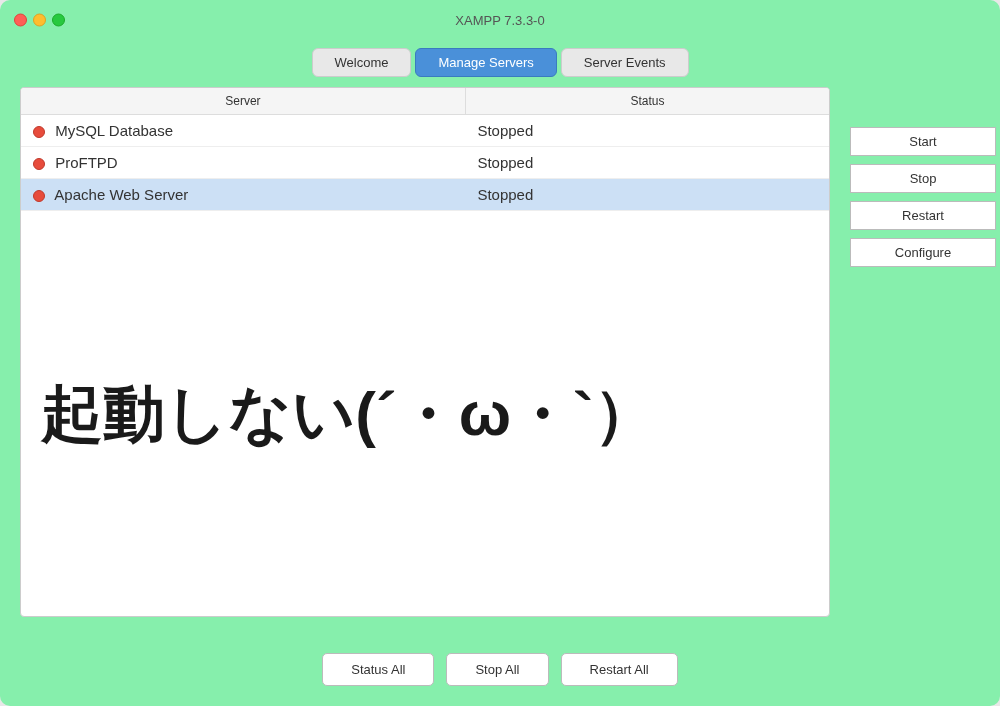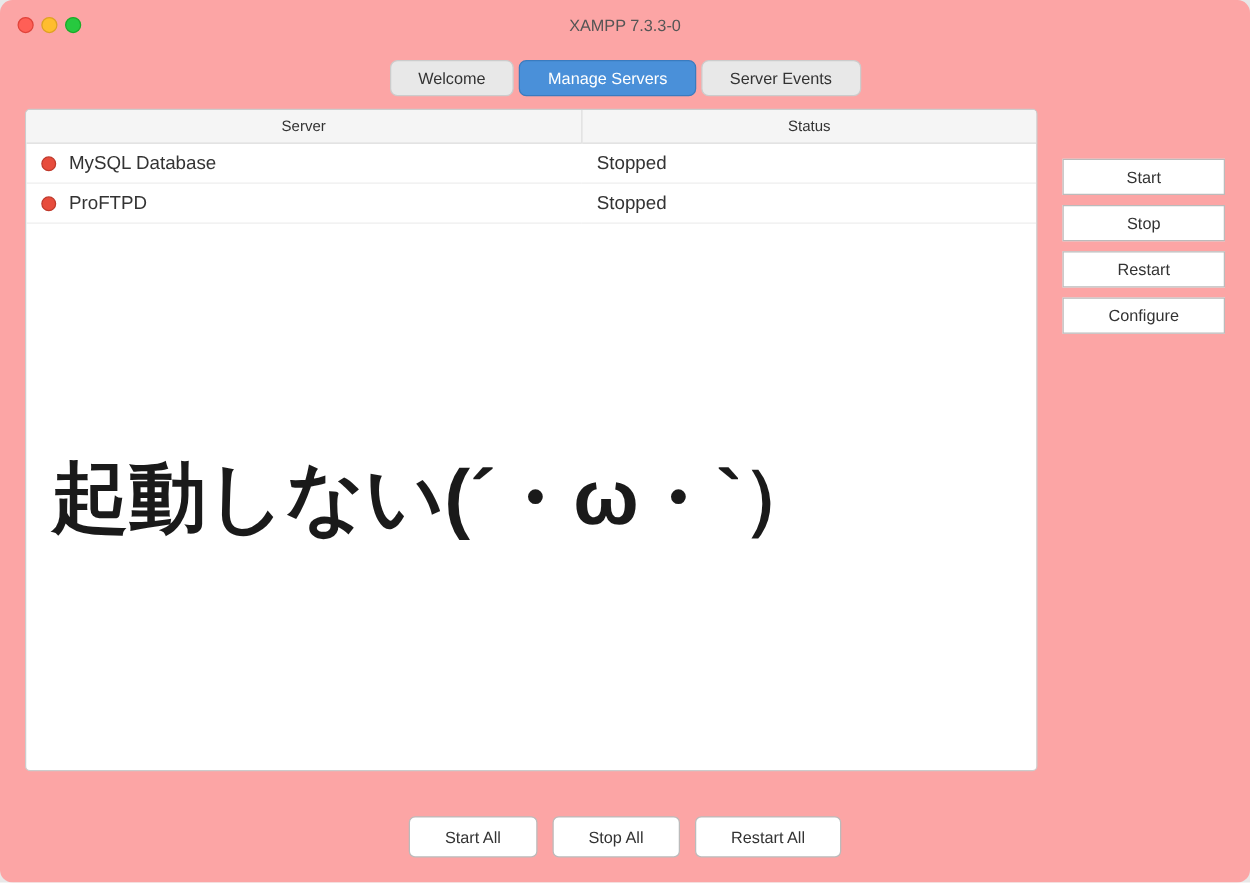--- a/index.html
+++ b/index.html
@@ -15,21 +15,21 @@
       font-family: -apple-system, BlinkMacSystemFont, "Helvetica Neue", Arial, sans-serif;
       display: flex;
       flex-direction: column;
       align-items: center;
       overflow: hidden;
     }
 
     .window {
       width: 1000px;
       height: 706px;
-      background: #fca5a5;
+      background: #86efac;
       border-radius: 10px;
       display: flex;
       flex-direction: column;
       align-items: center;
       position: relative;
     }
 
     .title-bar {
       width: 100%;
       height: 40px;
@@ -182,21 +182,21 @@
     .sidebar-buttons {
       display: flex;
       flex-direction: column;
       gap: 8px;
       padding-top: 40px;
       width: 130px;
       flex-shrink: 0;
     }
 
     .sidebar-btn {
-      width: 130px;
+      width: 146px;
       padding: 6px 12px;
       background: white;
       border: 1px solid #bbb;
       border-radius: 0;
       font-size: 13px;
       color: #333;
       cursor: pointer;
       text-align: center;
     }
 
@@ -253,34 +253,41 @@
             </td>
             <td>Stopped</td>
           </tr>
           <tr>
             <td>
               <span class="server-icon"></span>
               <span>ProFTPD</span>
             </td>
             <td>Stopped</td>
           </tr>
+          <tr class="selected">
+            <td>
+              <span class="server-icon"></span>
+              <span>Apache Web Server</span>
+            </td>
+            <td>Stopped</td>
+          </tr>
         </tbody>
       </table>
 
       <div class="big-text-area">
         <span class="big-text">起動しない(´・ω・`）</span>
       </div>
     </div>
 
     <div class="sidebar-buttons">
       <button class="sidebar-btn">Start</button>
       <button class="sidebar-btn">Stop</button>
       <button class="sidebar-btn">Restart</button>
       <button class="sidebar-btn">Configure</button>
     </div>
   </div>
 
   <div class="bottom-buttons">
-    <button class="bottom-btn">Start All</button>
+    <button class="bottom-btn">Status All</button>
     <button class="bottom-btn">Stop All</button>
     <button class="bottom-btn">Restart All</button>
   </div>
 </div>
 
 </body></html>

